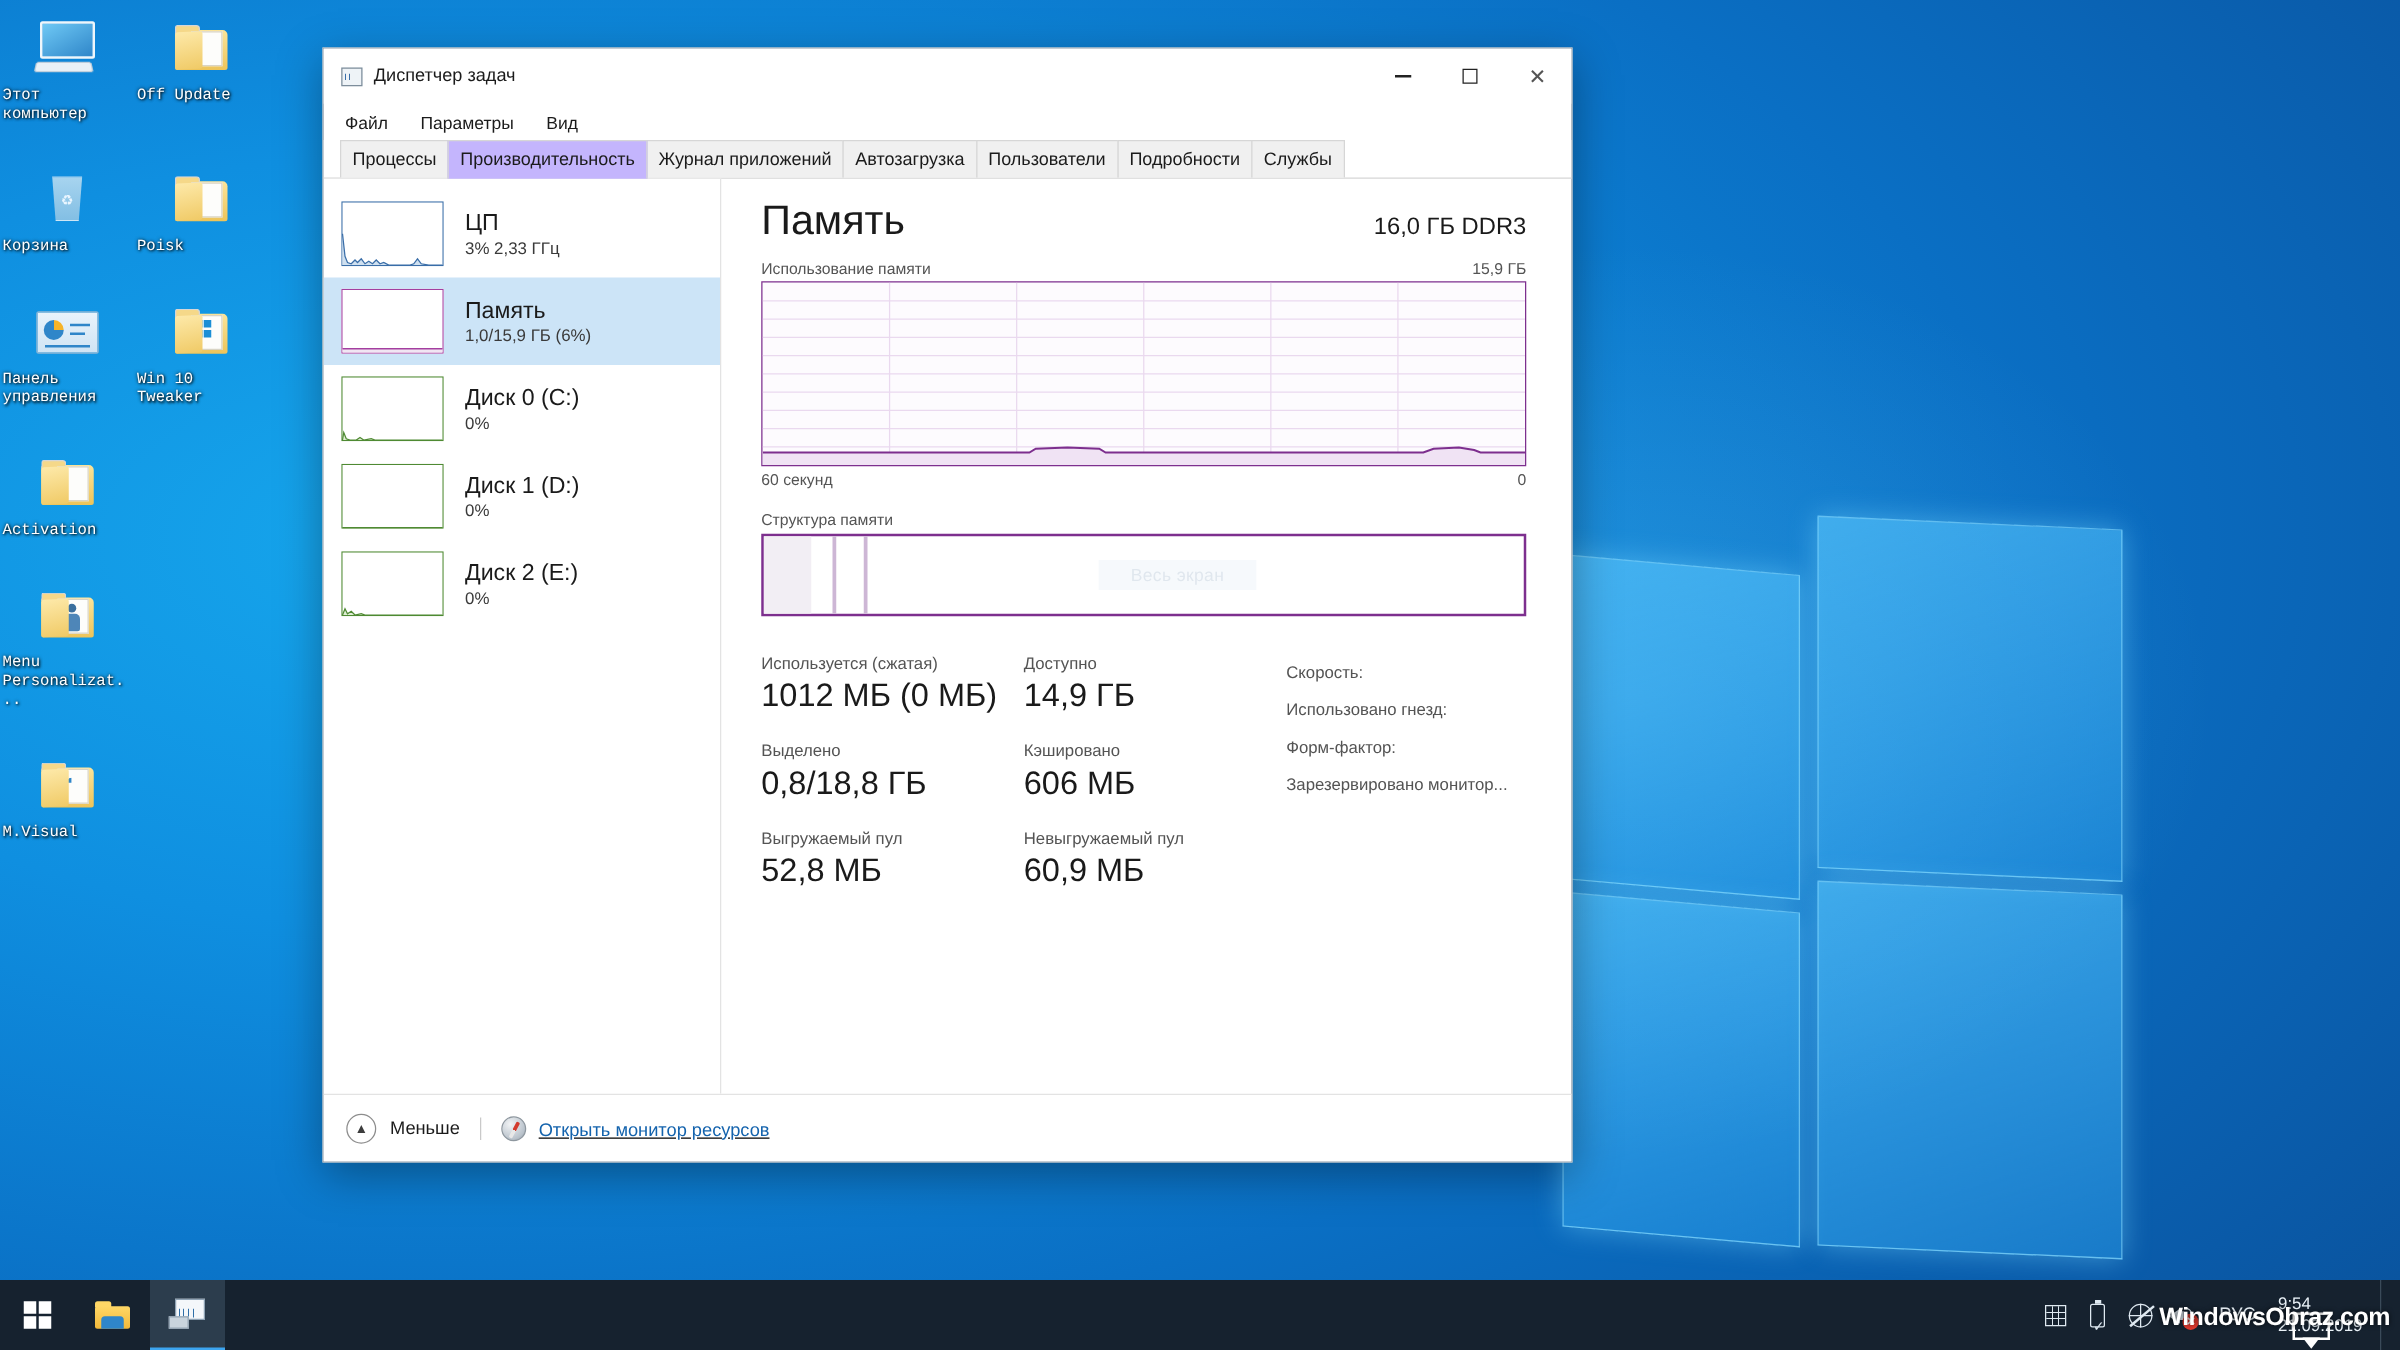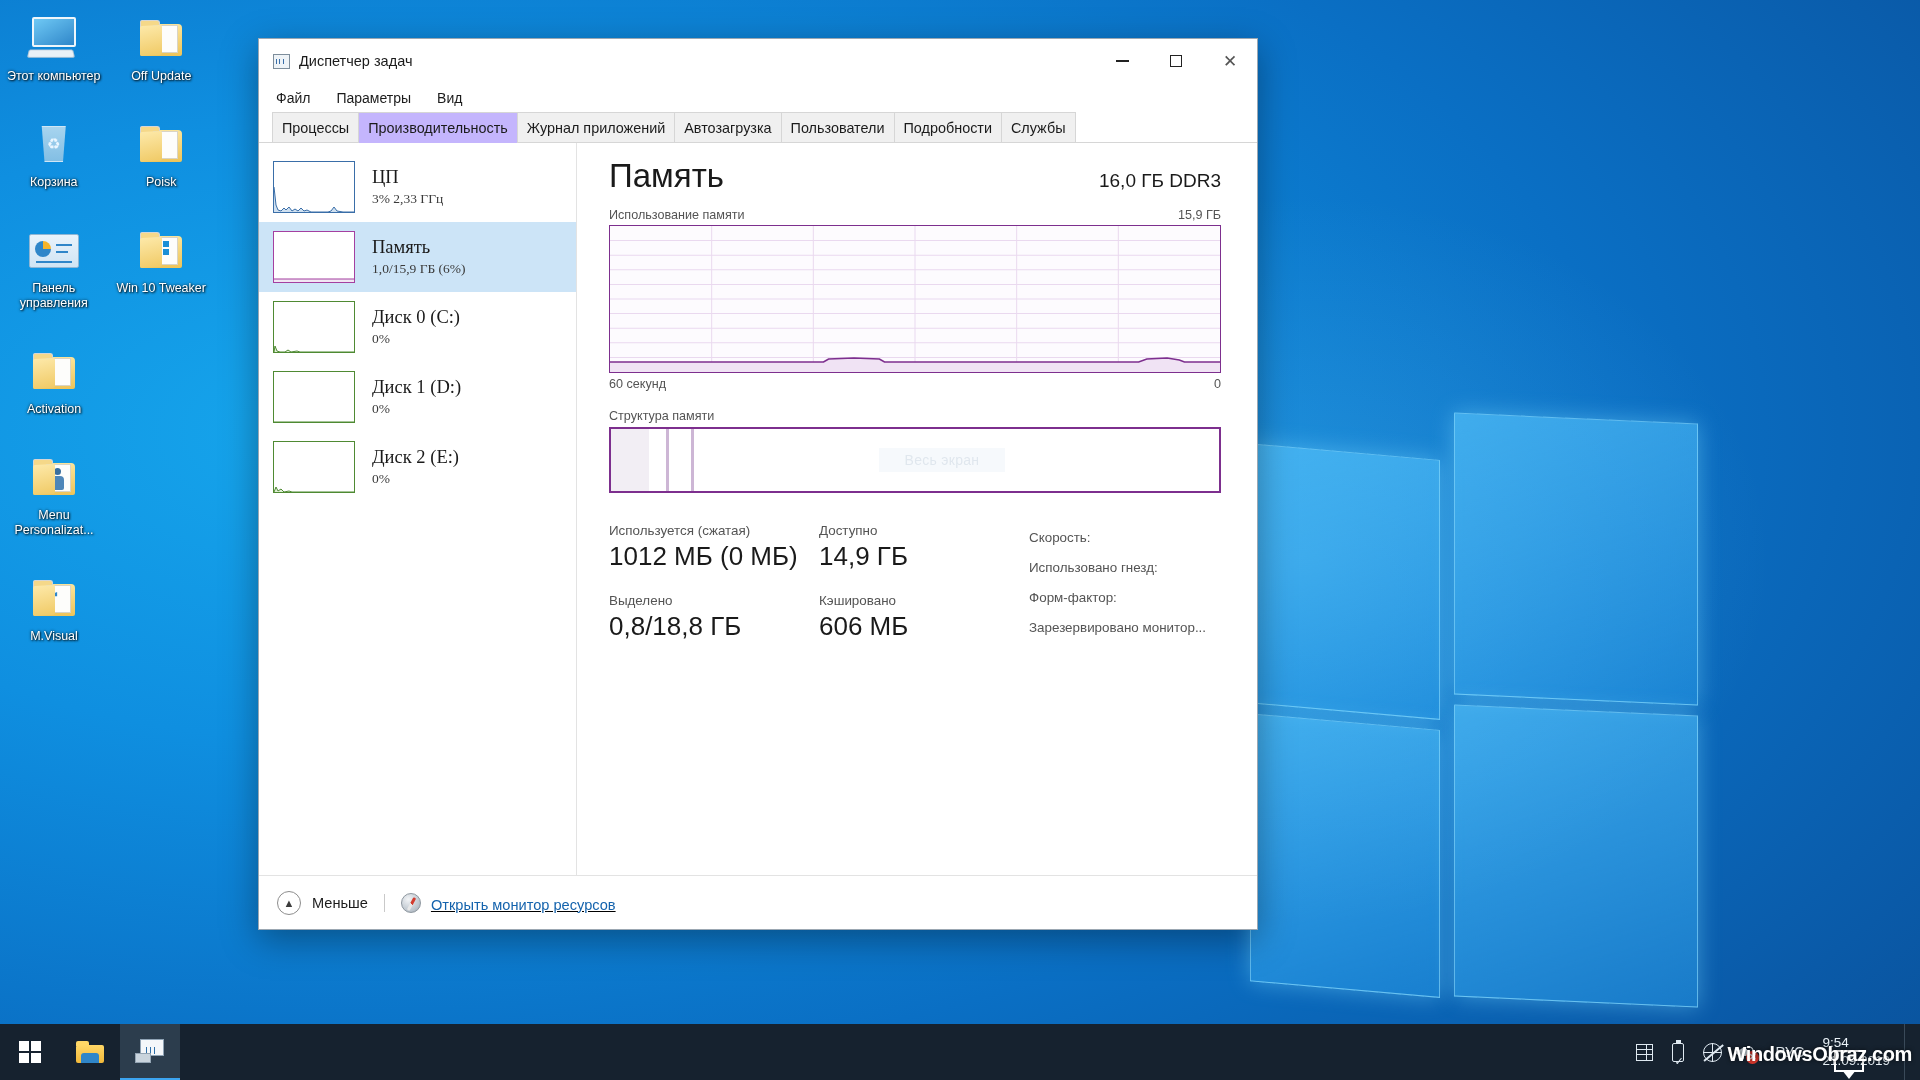--- a/index.html
+++ b/index.html
@@ -39,23 +39,24 @@
 
   
   #desktop-icons {
     position: absolute; left: 0; top: 8px;
     width: 215px;
   }
   .icon-row { display: flex; }
   .desk-icon {
     width: 108px;
     padding: 6px 2px 4px;
-    text-align: center;
+    text-align: left;
     cursor: default;
     margin-bottom: 26px;
+    font-family: Liberation Mono, monospace;
   }
   .desk-icon .glyph {
     width: 56px; height: 50px; margin: 0 auto 5px;
     position: relative;
   }
   .desk-icon .lbl {
     font-size: 12.5px; color: #fff; line-height: 15px;
     text-shadow: 0 0 3px rgba(0,0,0,.85), 1px 1px 2px rgba(0,0,0,.8);
     word-wrap: break-word;
   }
@@ -257,21 +258,21 @@
   .tab.active {
     background: #c4b5fd; position: relative; z-index: 2;
     margin-bottom: -1px; height: 31px; padding-bottom: 1px;
   }
 
   #tm-body { flex: 1; display: flex; min-height: 0; }
 
   
   #sidebar {
     width: 318px; flex: none; border-right: 1px solid #e3e3e3;
-    padding-top: 9px; overflow: hidden; background: #fff; font-family: Liberation Serif, serif;
+    padding-top: 9px; overflow: hidden; background: #fff;
   }
   .side-item {
     display: flex; align-items: center; gap: 17px;
     padding: 9px 12px 9px 14px; cursor: default;
   }
   .side-item.selected { background: #cce4f7; }
   .thumb { width: 82px; height: 52px; flex: none; background: #ffffff; position: relative; }
   .thumb svg { display: block; width: 100%; height: 100%; }
   .side-text { min-width: 0; }
   .side-title { font-size: 18.5px; color: #1a1a1a; line-height: 23px; white-space: nowrap; }
@@ -658,20 +659,30 @@
               <div class="stat-cell">
                 <div class="k">Выделено</div>
                 <div class="v">0,8/18,8 ГБ</div>
               </div>
               <div class="stat-cell">
                 <div class="k">Кэшировано</div>
                 <div class="v">606 МБ</div>
               </div>
             </div>
 
+            <div class="stat-row">
+              <div class="stat-cell">
+                <div class="k">Выгружаемый пул</div>
+                <div class="v">52,8 МБ</div>
+              </div>
+              <div class="stat-cell">
+                <div class="k">Невыгружаемый пул</div>
+                <div class="v">60,9 МБ</div>
+              </div>
+            </div>
 
           </div>
 
           <div id="stats-right">
             <div class="r">Скорость:</div>
             <div class="r">Использовано гнезд:</div>
             <div class="r">Форм-фактор:</div>
             <div class="r">Зарезервировано монитор...</div>
           </div>
         </div>

